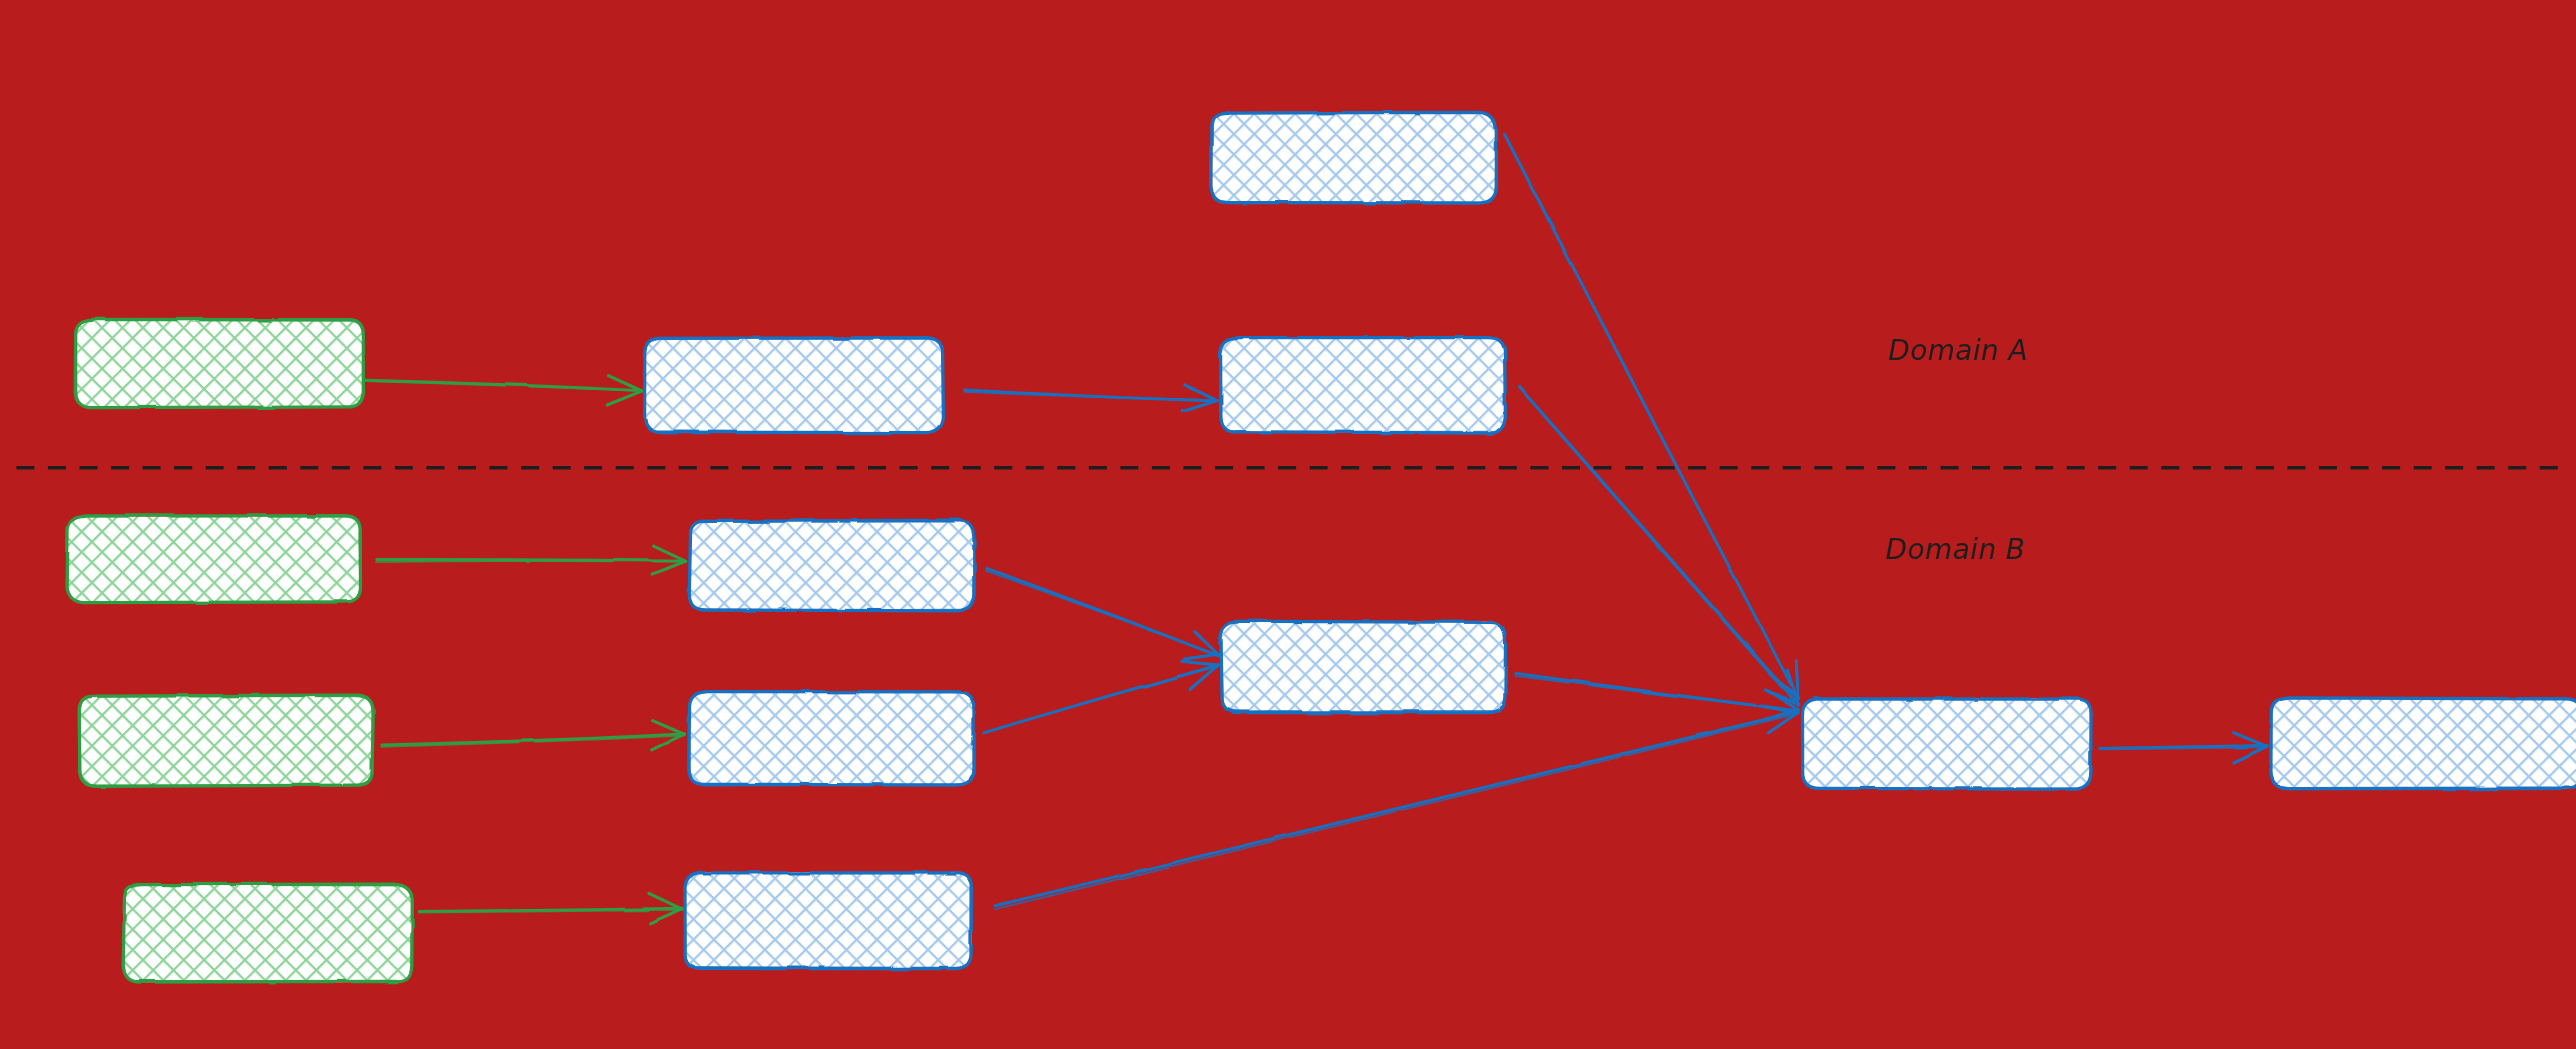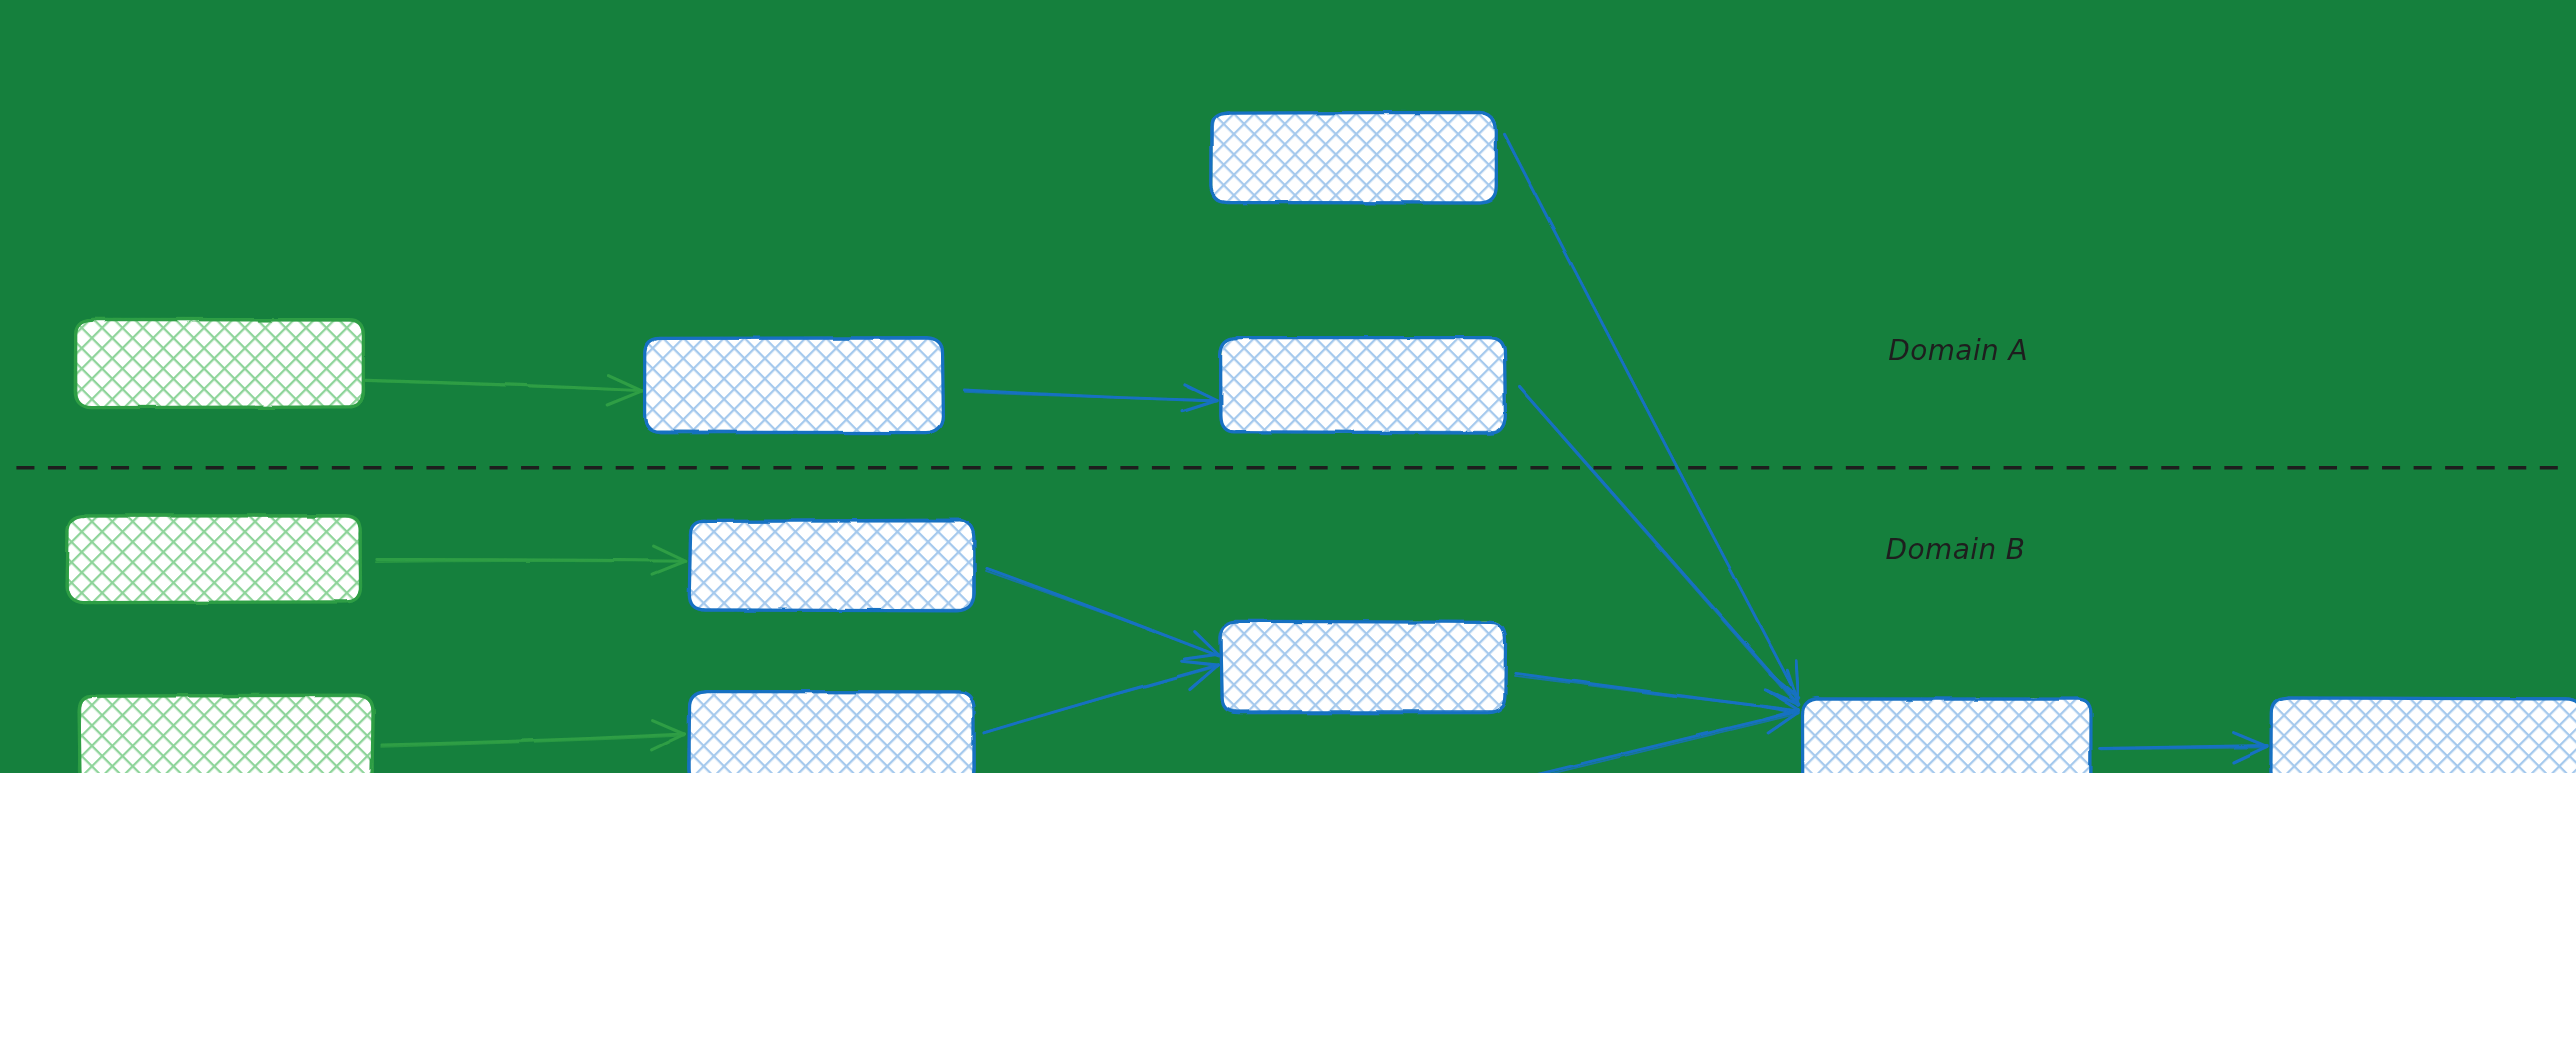--- a/index.html
+++ b/index.html
@@ -6,22 +6,22 @@
     margin: 0;
     padding: 0;
     background: #ffffff;
   }
   body {
     font-family: "DejaVu Sans", sans-serif;
   }
   #canvas-root {
     position: relative;
     width: 2576px;
-    height: 773px;
-    background: #15803d;
+    height: 1049px;
+    background: #b91c1c;
     overflow: hidden;
     text-align: right;
   }
   #diagram-svg {
     position: absolute;
     top: 0;
     left: 0;
     width: 2576px;
     height: 1049px;
   }

